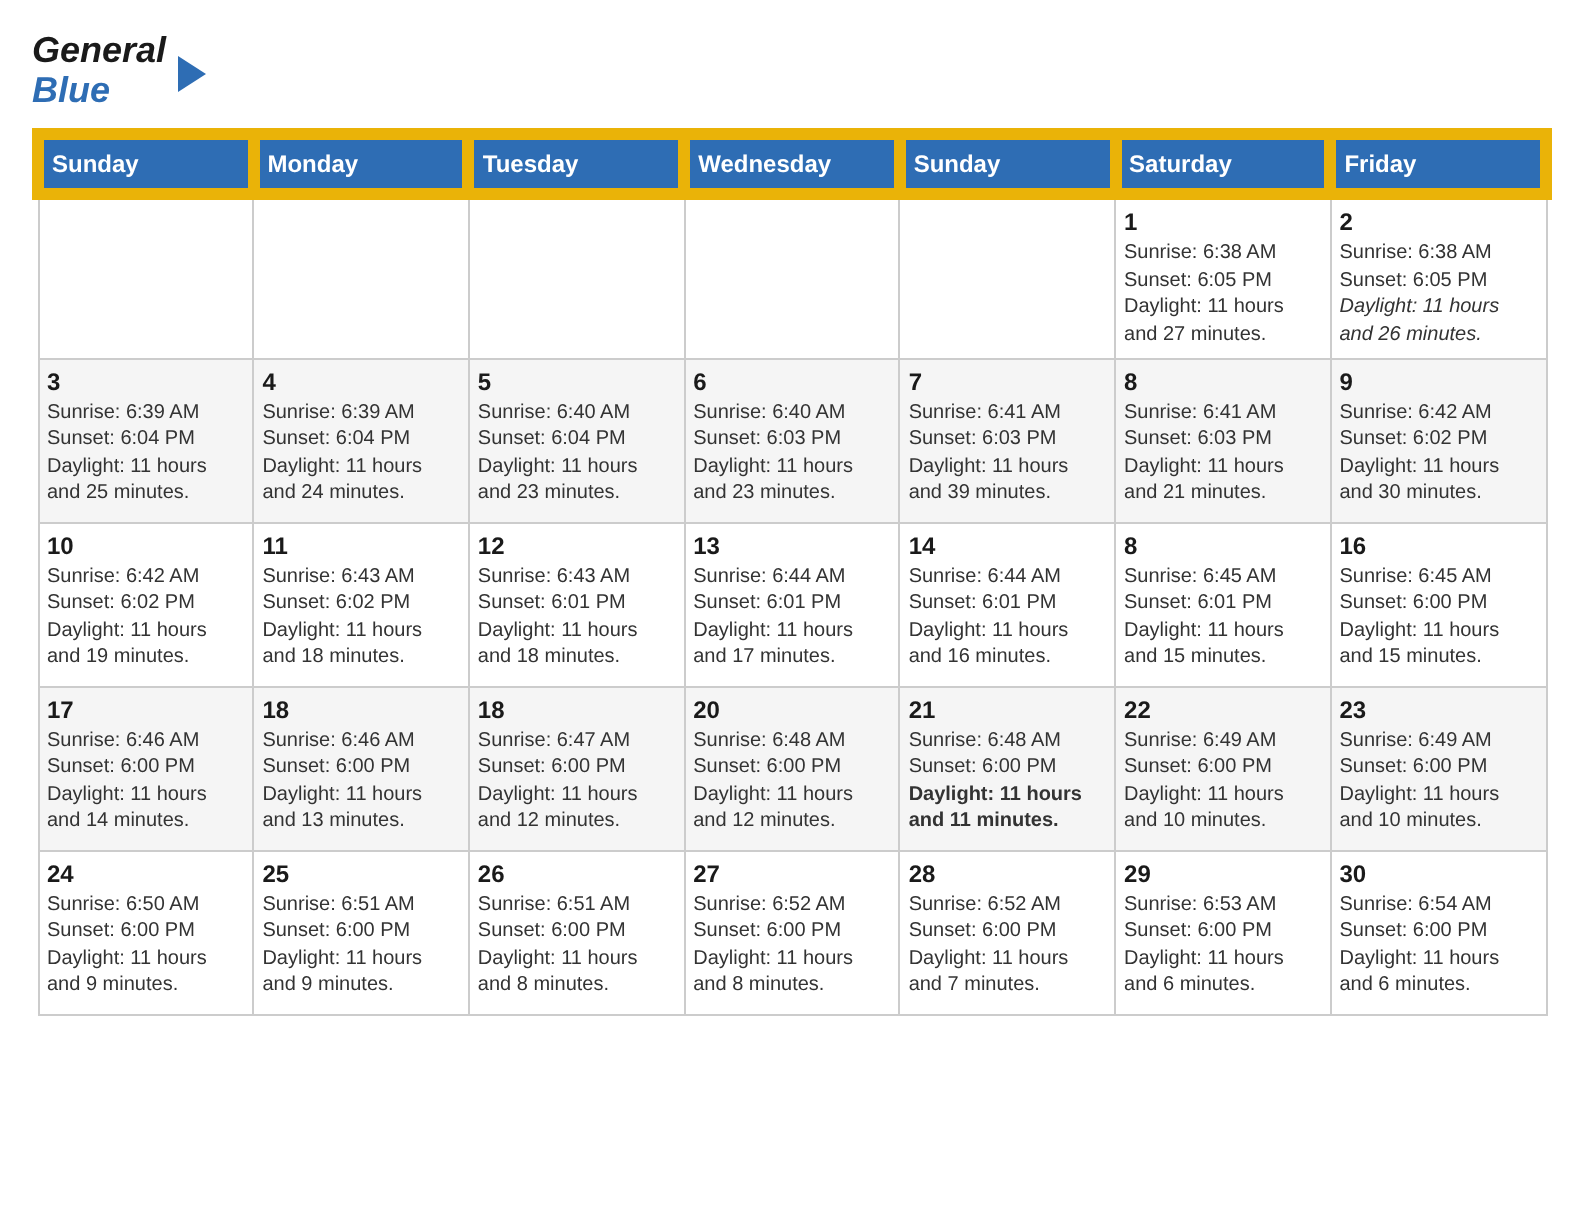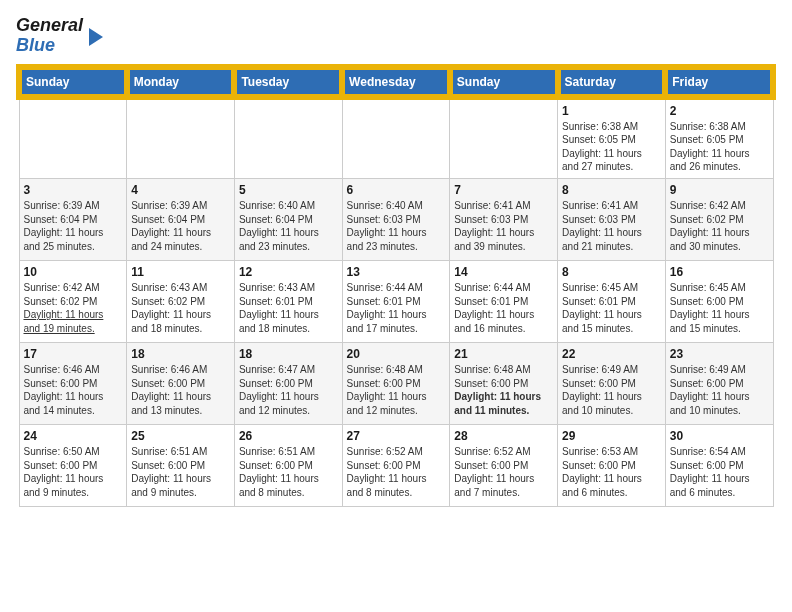--- a/index.html
+++ b/index.html
@@ -122,21 +122,21 @@
         <td>
           <div class="day-num">1</div>
           <div style="line-height: 1.35;">Sunrise: 6:38 AM</div>
           <div style="line-height: 1.35;">Sunset: 6:05 PM</div>
           <div style="line-height: 1.35;">Daylight: 11 hours and 27 minutes.</div>
         </td>
         <td>
           <div class="day-num">2</div>
           <div style="line-height: 1.35;">Sunrise: 6:38 AM</div>
           <div style="line-height: 1.35;">Sunset: 6:05 PM</div>
-          <div style="line-height: 1.35;">Daylight: 11 hours and 26 minutes.</div>
+          <div style="line-height: 1.35; font-style: italic;">Daylight: 11 hours and 26 minutes.</div>
         </td>
       </tr>
       <tr>
         <td>
           <div class="day-num">3</div>
           <div style="line-height: 1.35;">Sunrise: 6:39 AM</div>
           <div style="line-height: 1.35;">Sunset: 6:04 PM</div>
           <div style="line-height: 1.35;">Daylight: 11 hours and 25 minutes.</div>
         </td>
         <td>
@@ -174,21 +174,21 @@
           <div style="line-height: 1.35;">Sunrise: 6:42 AM</div>
           <div style="line-height: 1.35;">Sunset: 6:02 PM</div>
           <div style="line-height: 1.35;">Daylight: 11 hours and 30 minutes.</div>
         </td>
       </tr>
       <tr>
         <td>
           <div class="day-num">10</div>
           <div style="line-height: 1.35;">Sunrise: 6:42 AM</div>
           <div style="line-height: 1.35;">Sunset: 6:02 PM</div>
-          <div style="line-height: 1.35; text-decoration: underline;">Daylight: 11 hours and 19 minutes.</div>
+          <div style="line-height: 1.35;">Daylight: 11 hours and 19 minutes.</div>
         </td>
         <td>
           <div class="day-num">11</div>
           <div style="line-height: 1.35;">Sunrise: 6:43 AM</div>
           <div style="line-height: 1.35;">Sunset: 6:02 PM</div>
           <div style="line-height: 1.35;">Daylight: 11 hours and 18 minutes.</div>
         </td>
         <td>
           <div class="day-num">12</div>
           <div style="line-height: 1.35;">Sunrise: 6:43 AM</div>

